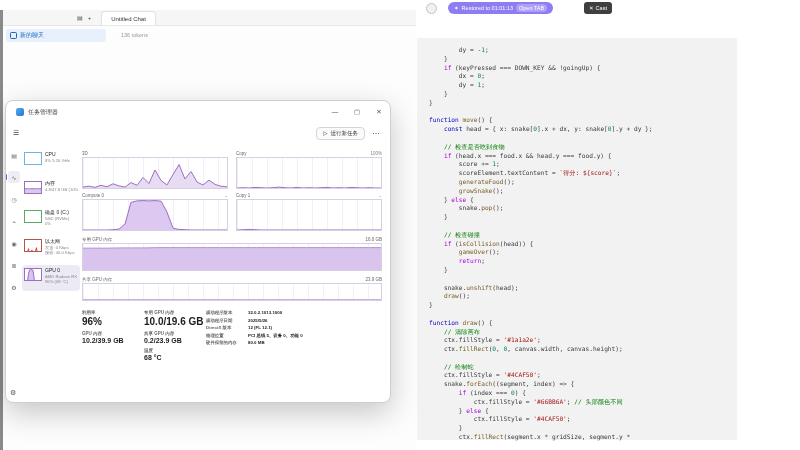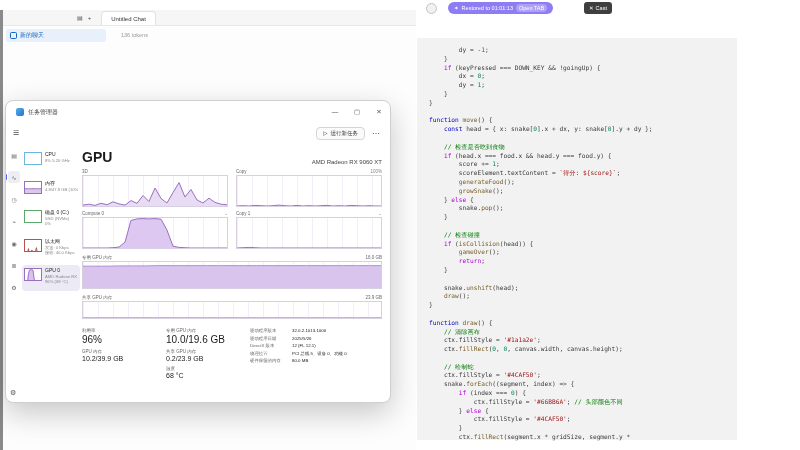--- a/index.html
+++ b/index.html
@@ -72,21 +72,21 @@
   .chev{color:#888;}
   .scale{color:#888;}
   .chart-row{display:flex;gap:8px;}
   .chart{border:1px solid #d8d0e2;background:#fff;position:relative;overflow:hidden;box-sizing:border-box;
          background-image:repeating-linear-gradient(90deg,#f3eef9 0,#f3eef9 1px,transparent 1px,transparent 15px);}
   .chart-row .chart{flex:1;height:32px;}
   .chart svg{position:absolute;inset:0;width:100%;height:100%;display:block;}
   .mem-label{display:flex;justify-content:space-between;font-size:4.5px;color:#666;margin-top:6px;margin-bottom:1px;}
   .chart.mem{height:28px;}
   .chart.mem2{height:18px;}
-  .stats{display:flex;margin-top:9px;gap:24px;}
+  .stats{display:flex;margin-top:9px;gap:2px;font-weight:bold;}
   .stat-col{width:60px;flex:none;}
   .stat{margin-bottom:4px;}
   .stat-label{font-size:4.5px;color:#666;margin-bottom:1px;}
   .stat-value{font-size:7px;color:#1b1b1b;}
   .stat.emph .stat-value{font-size:10px;}
   .driver{flex:1;font-size:4.4px;color:#1b1b1b;}
   .drv-row{display:flex;margin-bottom:2.5px;}
   .drv-label{width:42px;color:#666;flex:none;}
   .drv-value{flex:1;}
 </style>
@@ -201,24 +201,20 @@
                 <polyline points="0.0,100.0 7.1,99.0 14.3,97.0 21.4,30.0 28.6,6.0 35.7,4.0 42.9,5.0 50.0,8.0 57.1,60.0 64.3,96.0 71.4,99.0 78.6,100.0 85.7,100.0 92.9,100.0 100.0,100.0" fill="none" stroke="#9a6fc0" stroke-width="1" vector-effect="non-scaling-stroke"></polyline>
               </svg></div>
             <div class="dev-text">
               <div class="dev-name">GPU 0</div>
               <div class="dev-line">AMD Radeon RX 9060 XT</div>
               <div class="dev-line">96% (68 °C)</div>
             </div>
           </div>
         </div>
       <div class="tm-main">
-        <div class="gpu-header">
-          <span class="gpu-title">GPU</span>
-          <span class="gpu-device">AMD Radeon RX 9060 XT</span>
-        </div>
         <div class="labels-row">
           <div>
               <span>3D</span>
             </div>
           <div>
               <span>Copy</span>
                <span class="scale">100%</span>
             </div>
         </div>
         <div class="chart-row">

